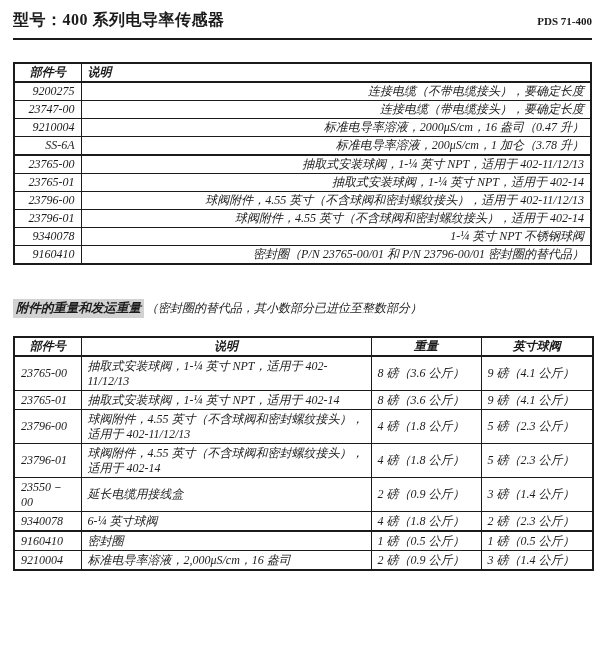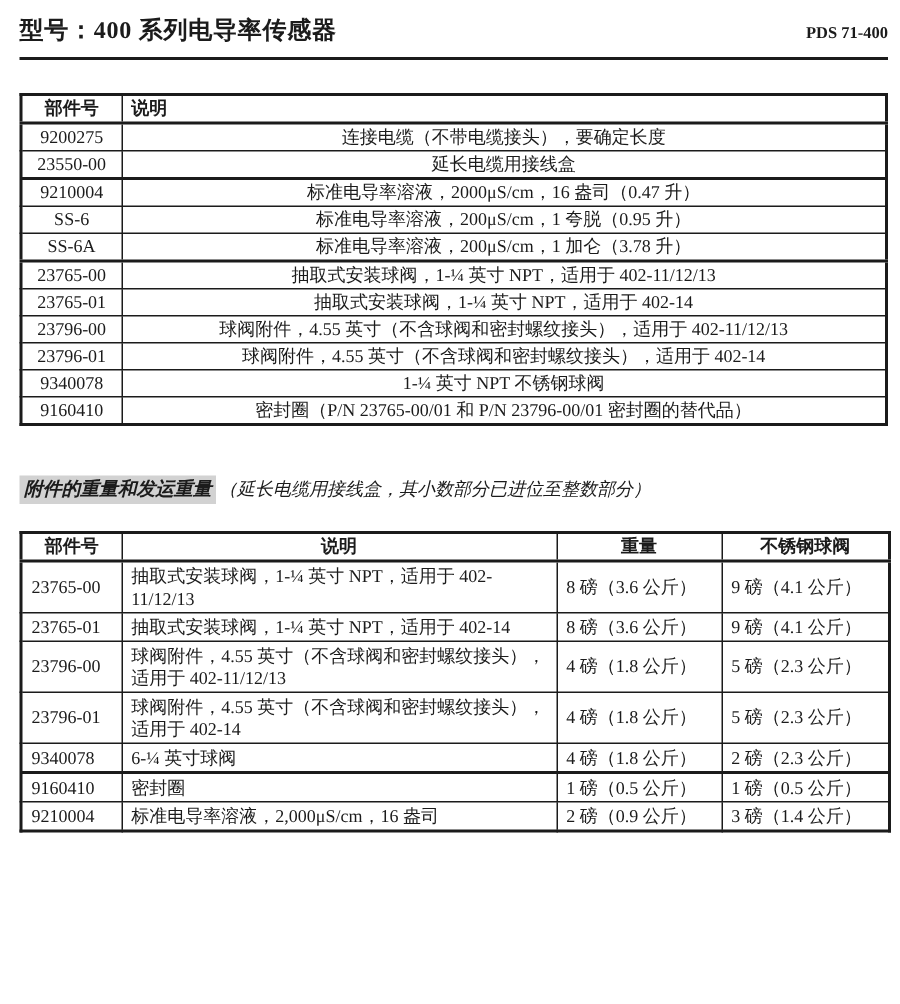--- a/index.html
+++ b/index.html
@@ -27,36 +27,36 @@
     display: inline-block;
     background: var(--hl, #d2d2d2);
     font-weight: bold; font-style: italic;
     font-size: 12.5px; padding: 1px 3px;
   }
   .heading-note { font-style: italic; font-size: 12px; padding-left: 2px; }
 
   
   table {
     border-collapse: collapse; table-layout: fixed;
-    width: 579px; border: 2px solid var(--line, #1b1b1b);
+    width: 579px; border: 2px solid var(--line, #1b1b1b); font-style: italic;
   }
   th, td {
     border: 1px solid var(--line, #1b1b1b);
     font-size: 12px; line-height: 15px;
     vertical-align: middle; overflow: hidden;
   }
   thead th { border-bottom: 2px solid var(--line, #1b1b1b); font-weight: bold; }
   tr.group-end td { border-bottom: 2px solid var(--line, #1b1b1b); }
 
   .accessories-table { margin-top: 22px; }
   .accessories-table th, .accessories-table td { padding: 1px 6px; }
   .accessories-table .col-part { width: 67px; }
   .accessories-table th.h-part { text-align: center; }
   .accessories-table th.h-desc { text-align: left; }
-  .accessories-table td { text-align: center; }
+  .accessories-table td { text-align: right; }
 
   .weights-table { margin-top: 18px; }
   .weights-table th { padding: 1px 4px; text-align: center; }
   .weights-table td { padding: 1.5px 6px; text-align: left; }
   .weights-table .col-part { width: 67px; }
   .weights-table .col-desc { width: 290px; }
   .weights-table .col-weight { width: 110px; }
   .weights-table .col-ship { width: 112px; }
 </style>
 </head>
@@ -80,36 +80,32 @@
         <th class="h-part">部件号</th>
         <th class="h-desc">说明</th>
       </tr>
     </thead>
     <tbody>
   <tr>
     <td>9200275</td>
     <td>连接电缆（不带电缆接头），要确定长度</td>
   </tr>
 
-
-
-  <tr class="group-end">
-    <td>23550-00</td>
-    <td>延长电缆用接线盒</td>
-  </tr>
+  <tr>
+    <td>23747-00</td>
+    <td>连接电缆（带电缆接头），要确定长度</td>
+  </tr>
+
+
 
   <tr>
     <td>9210004</td>
     <td>标准电导率溶液，2000μS/cm，16 盎司（0.47 升）</td>
   </tr>
 
-  <tr>
-    <td>SS-6</td>
-    <td>标准电导率溶液，200μS/cm，1 夸脱（0.95 升）</td>
-  </tr>
 
   <tr class="group-end">
     <td>SS-6A</td>
     <td>标准电导率溶液，200μS/cm，1 加仑（3.78 升）</td>
   </tr>
 
   <tr>
     <td>23765-00</td>
     <td>抽取式安装球阀，1-¼ 英寸 NPT，适用于 402-11/12/13</td>
   </tr>
@@ -135,36 +131,36 @@
   </tr>
 
   <tr>
     <td>9160410</td>
     <td>密封圈（P/N 23765-00/01 和 P/N 23796-00/01 密封圈的替代品）</td>
   </tr>
 </tbody>
   </table>
 
   <div class="section2-heading">
-    <span class="hl-badge">附件的重量和发运重量</span><span class="heading-note">（延长电缆用接线盒，其小数部分已进位至整数部分）</span>
+    <span class="hl-badge">附件的重量和发运重量</span><span class="heading-note">（密封圈的替代品，其小数部分已进位至整数部分）</span>
   </div>
 
   <table class="weights-table">
     <colgroup>
         <col class="col-part">
         <col class="col-desc">
         <col class="col-weight">
         <col class="col-ship">
       </colgroup>
     <thead>
       <tr>
         <th>部件号</th>
         <th>说明</th>
         <th>重量</th>
-        <th>不锈钢球阀</th>
+        <th>英寸球阀</th>
       </tr>
     </thead>
     <tbody>
   <tr>
     <td>23765-00</td>
     <td>抽取式安装球阀，1-¼ 英寸 NPT，适用于 402-11/12/13</td>
     <td>8 磅（3.6 公斤）</td>
     <td>9 磅（4.1 公斤）</td>
   </tr>
 
@@ -182,20 +178,26 @@
     <td>5 磅（2.3 公斤）</td>
   </tr>
 
   <tr>
     <td>23796-01</td>
     <td>球阀附件，4.55 英寸（不含球阀和密封螺纹接头），适用于 402-14</td>
     <td>4 磅（1.8 公斤）</td>
     <td>5 磅（2.3 公斤）</td>
   </tr>
 
+  <tr>
+    <td>23550－00</td>
+    <td>延长电缆用接线盒</td>
+    <td>2 磅（0.9 公斤）</td>
+    <td>3 磅（1.4 公斤）</td>
+  </tr>
 
   <tr class="group-end">
     <td>9340078</td>
     <td>6-¼ 英寸球阀</td>
     <td>4 磅（1.8 公斤）</td>
     <td>2 磅（2.3 公斤）</td>
   </tr>
 
   <tr>
     <td>9160410</td>

